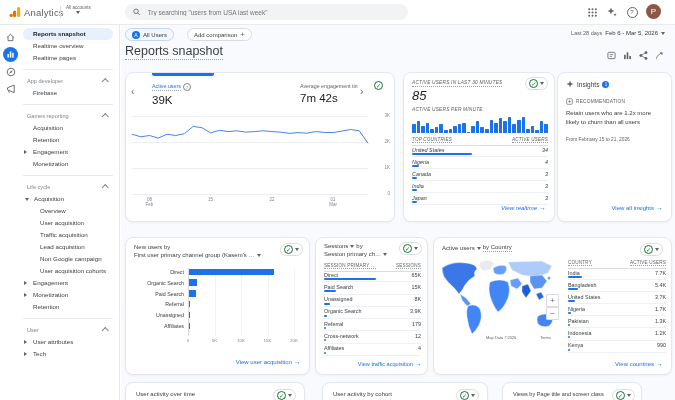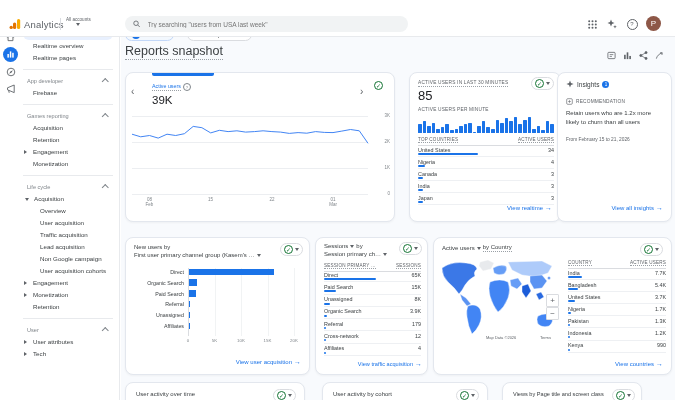--- a/index.html
+++ b/index.html
@@ -1,20 +1,20 @@
 <!DOCTYPE html>
 <html><head>
 <meta charset="utf-8">
 <style>
   html,body{margin:0;padding:0;background:#e9e9e9;}
   #root{position:relative;width:675px;height:400px;background:#fff;overflow:hidden;
         font-family:"Liberation Sans",sans-serif;color:#3c4043;}
   .abs{position:absolute;}
   
-  #header{position:absolute;left:0;top:12px;width:675px;height:24px;background:#fff;border-bottom:1px solid #e8eaed;z-index:5;}
+  #header{position:absolute;left:0;top:0;width:675px;height:24px;background:#fff;border-bottom:1px solid #e8eaed;z-index:5;}
   .logo-txt{position:absolute;left:24px;top:7px;font-size:9.5px;color:#5f6368;letter-spacing:.2px;}
   .vdiv{position:absolute;left:60px;top:6px;width:1px;height:12px;background:#dadce0;}
   #accounts{position:absolute;left:66px;top:5px;font-size:4.6px;color:#5f6368;text-align:center;cursor:pointer;}
   #searchbar{position:absolute;left:125px;top:4px;width:283px;height:16px;background:#f1f3f4;border-radius:8px;display:flex;align-items:center;padding:0 8px;box-sizing:border-box;gap:5px;}
   #searchbar input{border:none;background:transparent;outline:none;font-size:6.5px;color:#5f6368;width:100%;font-family:"Liberation Sans",sans-serif;}
   .hicon{position:absolute;top:6px;width:12px;height:12px;display:flex;align-items:center;justify-content:center;cursor:pointer;}
   #avatar{position:absolute;left:646px;top:4px;width:15px;height:15px;border-radius:50%;background:#8d5747;color:#fff;font-size:8px;display:flex;align-items:center;justify-content:center;cursor:pointer;}
   .qmark{width:9px;height:9px;border:1px solid #5f6368;border-radius:50%;color:#5f6368;font-size:6px;display:flex;align-items:center;justify-content:center;}
   
   #rail{position:absolute;left:0;top:24px;width:21px;height:376px;background:#fff;border-right:1px solid #f1f3f4;z-index:4;}
@@ -294,20 +294,26 @@
 
     <div class="card" id="card-metrics" style="left:4px;top:48px;width:270px;height:150px;">
       <div class="abs" style="left:26px;top:0;width:62px;height:2.5px;background:#1a73e8;border-radius:0 0 2px 2px;"></div>
       <div class="car-chev" style="left:5px;top:13px;">‹</div>
       <div class="metric-tab" style="left:26px;width:80px;">
         <div class="metric-label blue">
             <span class="dotted">Active users</span>
             <span class="info-dot">?</span>
           </div>
         <div class="metric-value">39K</div>
+      </div>
+      <div class="metric-tab" style="left:174px;width:58px;">
+        <div class="metric-label" style="width:58px;">
+            <span style="white-space:nowrap;">Average engagement time per active us</span>
+          </div>
+        <div class="metric-value">7m 42s</div>
       </div>
       <div class="car-chev" style="left:234px;top:13px;">›</div>
       <span class="qcheck abs" style="left:248px;top:8px;">✓</span>
       <div id="trend-area">
           <div class="hgrid" style="top: 43px;"></div>
           <div class="ytick" style="top: 40px;">3K</div>
           <div class="hgrid" style="top: 69px;"></div>
           <div class="ytick" style="top: 66px;">2K</div>
           <div class="hgrid" style="top: 95px;"></div>
           <div class="ytick" style="top: 92px;">1K</div>
@@ -326,21 +332,21 @@
           <div class="xtick" style="left: 135.948px; top: 124px;">
             <div>22</div>
           </div>
           <div class="xtick" style="left: 197.072px; top: 124px;">
             <div>01</div>
             <div>Mar</div>
           </div>
         </div>
     </div>
 
-    <div class="card" id="card-realtime" style="left:288px;top:48px;width:152px;height:150px;">
+    <div class="card" id="card-realtime" style="left:282px;top:48px;width:152px;height:150px;font-style:italic;">
       <div class="abs sm-caps" style="left:8px;top:7px;"><span class="dotted">ACTIVE USERS IN LAST 30 MINUTES</span></div>
       <div class="qpill" style="right:6px;top:4px;">
         <span class="qcheck">✓</span>
         <span class="caret"></span>
       </div>
       <div class="abs" style="left:8px;top:15px;font-size:13px;color:#202124;">85</div>
       <div class="abs sm-caps" style="left:8px;top:34px;">ACTIVE USERS PER MINUTE</div>
       <div id="minute-bars">
           <div class="mbar" style="height: 9px;"></div>
           <div class="mbar" style="height: 12px;"></div>

